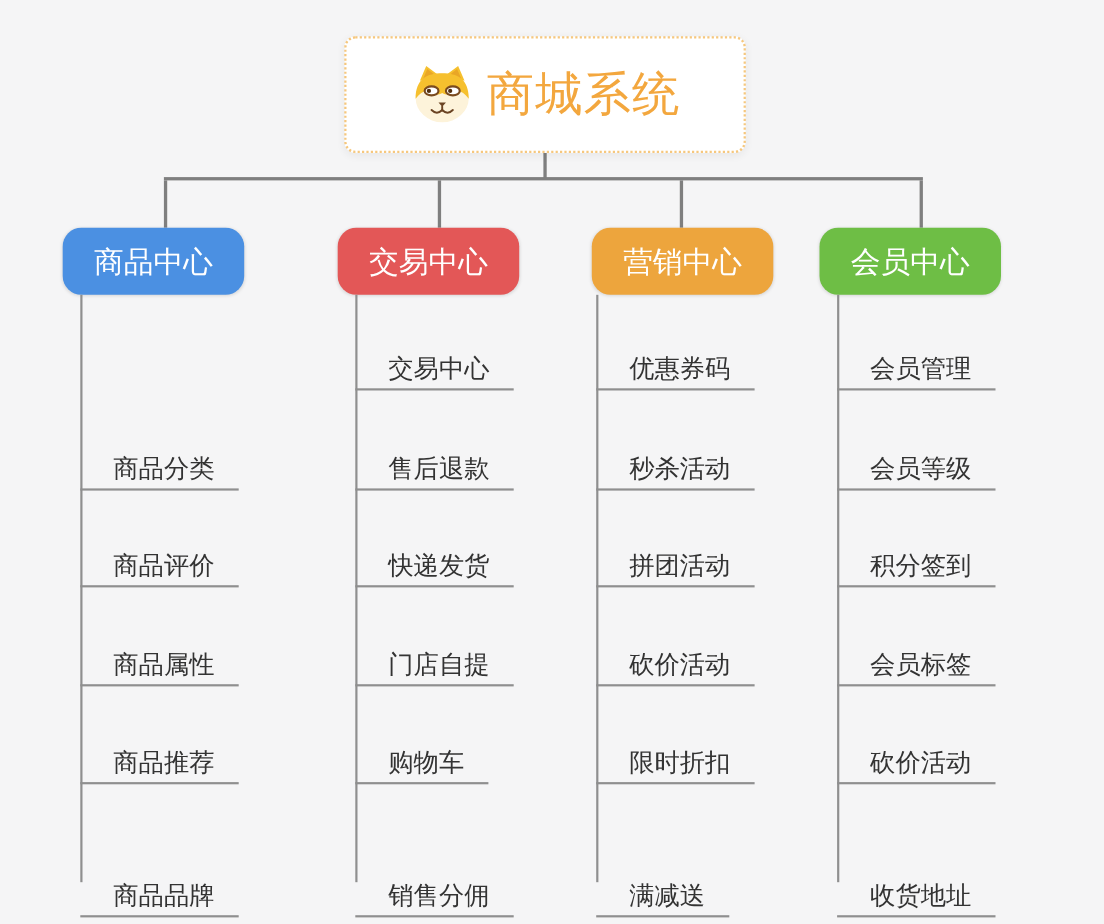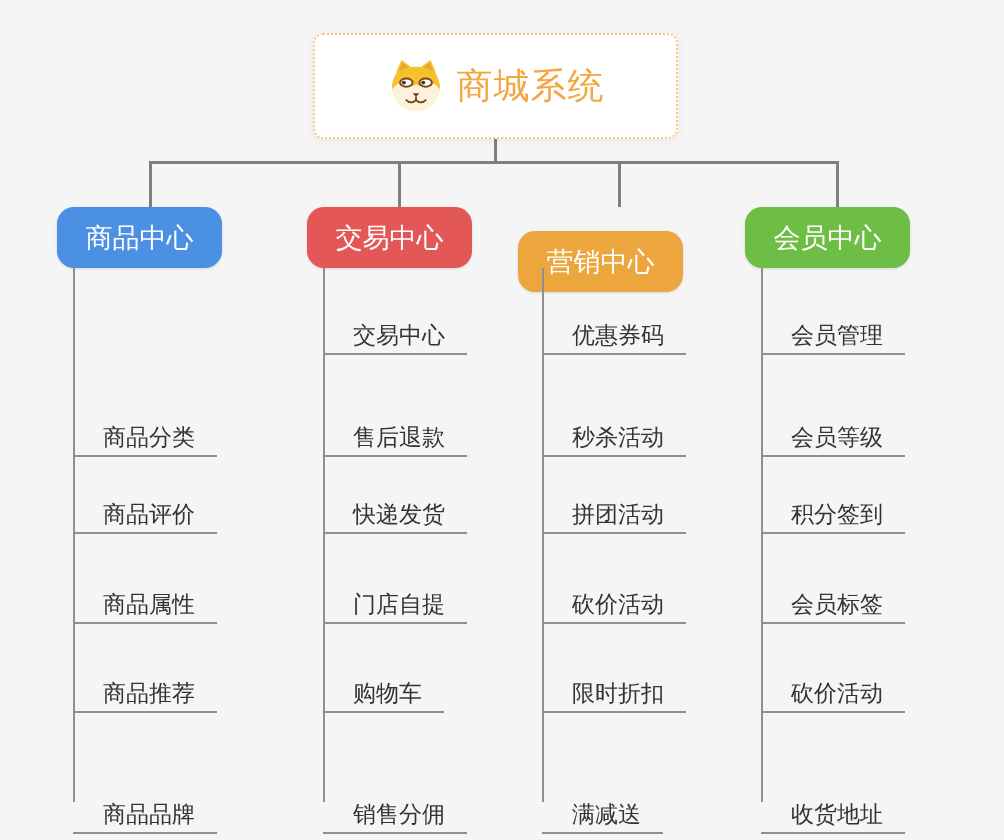--- a/index.html
+++ b/index.html
@@ -14,49 +14,49 @@
   .drop-0{left:149px;}
   .drop-1{left:398px;}
   .drop-2{left:618px;}
   .drop-3{left:836px;}
 
   
   .root-node{position:absolute;left:313px;top:33px;width:365px;height:106px;
     background:#ffffff;border:2px dotted #f6c77d;border-radius:10px;
     box-shadow:0 2px 8px rgba(0,0,0,.06);
     display:flex;align-items:center;justify-content:center;gap:12px;box-sizing:border-box;}
-  .root-title{font-size:36px;color:#f3a73e;letter-spacing:1px;white-space:nowrap;}
+  .root-title{font-size:43px;color:#f3a73e;letter-spacing:1px;white-space:nowrap;}
   .dog-icon{width:58px;height:58px;display:inline-block;}
 
   
   .branch-box{position:absolute;top:207px;width:165px;height:61px;border-radius:17px;
     display:flex;align-items:center;justify-content:center;
     box-shadow:0 1px 3px rgba(0,0,0,.12);}
   .branch-label{color:#ffffff;font-size:27px;white-space:nowrap;}
   .bx-0{left:57px;}
   .bx-1{left:307px;}
-  .bx-2{left:518px;margin-top:24px;}
+  .bx-2{left:538px;}
   .bx-3{left:745px;}
 
   
   .spine{position:absolute;top:268px;width:2px;height:534px;background:#8f8f8f;}
   .sp-0{left:73px;}
   .sp-1{left:323px;}
   .sp-2{left:542px;}
   .sp-3{left:761px;}
 
   
   .leaf{position:absolute;white-space:nowrap;font-size:23px;line-height:28px;color:#333333;
     padding:0 22px 4px 30px;border-bottom:2px solid #8f8f8f;}
   .c-0{left:73px;}
   .c-1{left:323px;}
   .c-2{left:542px;}
   .c-3{left:761px;}
   .r-0{top:321px;}
-  .r-1{top:423px;}
+  .r-1{top:412px;}
   .r-2{top:500px;}
   .r-3{top:590px;}
   .r-4{top:679px;}
   .r-5{top:768px;margin-top:32px;}
 </style>
 </head>
 <body>
 
 <div class="canvas">
 

